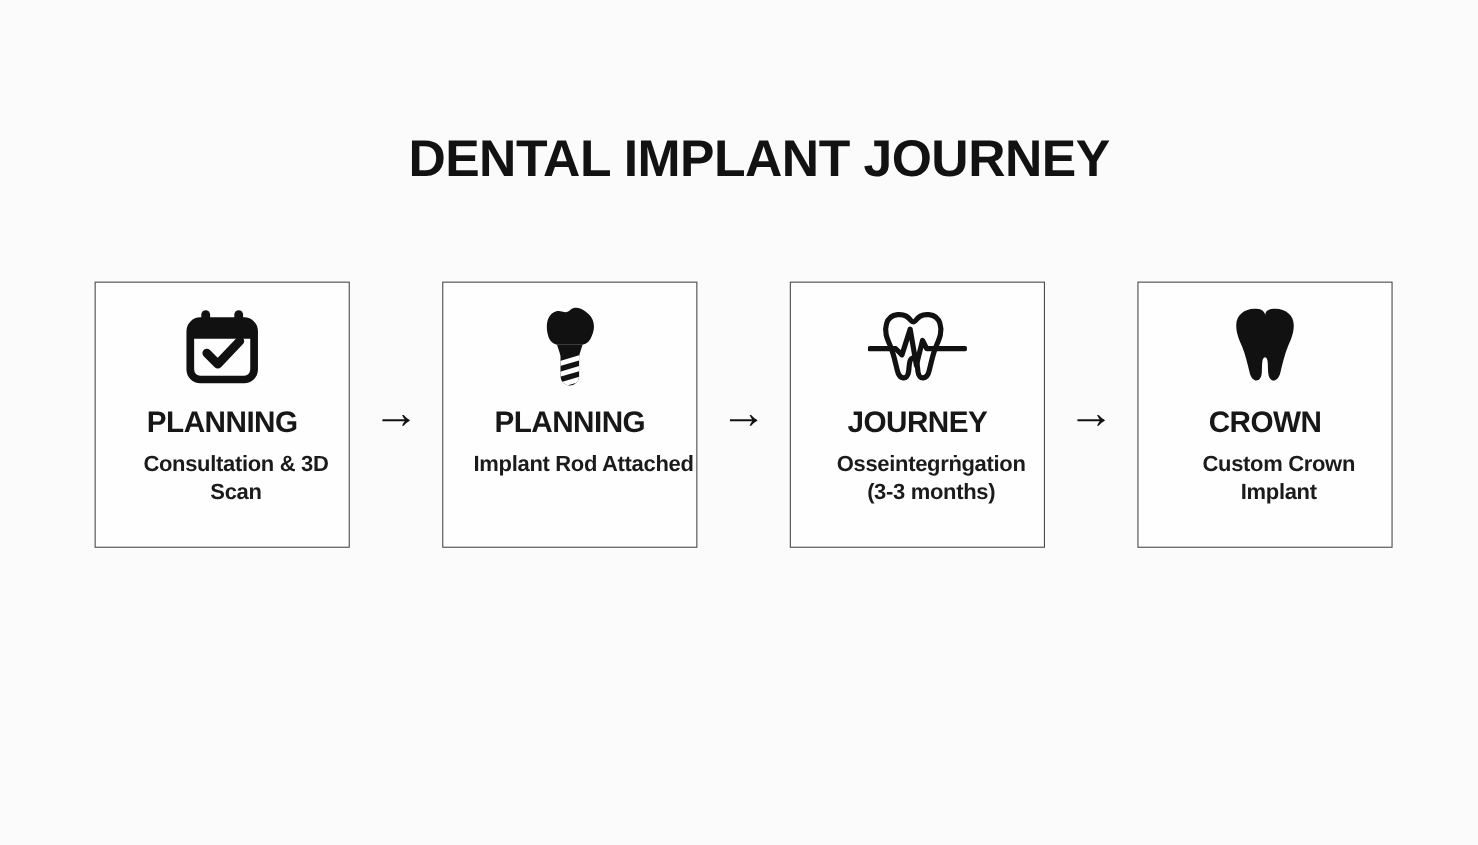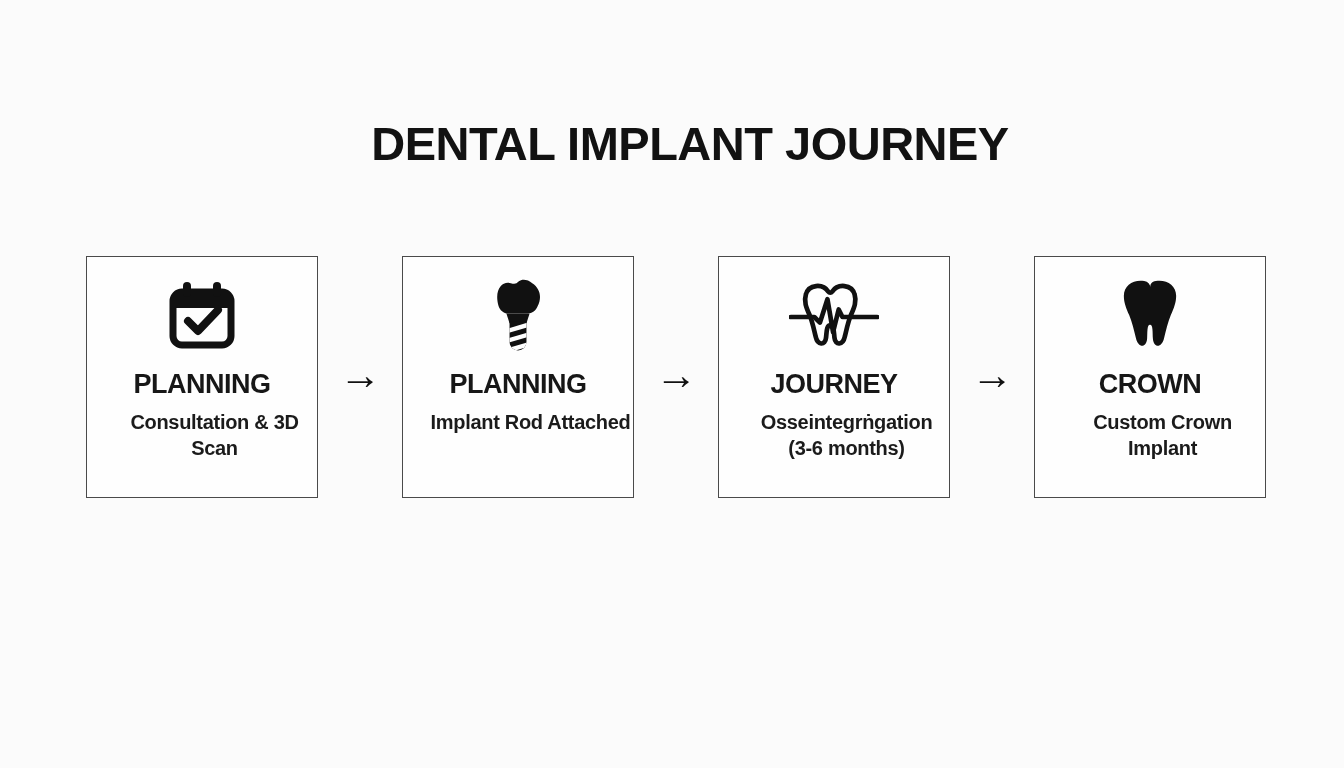--- a/index.html
+++ b/index.html
@@ -134,21 +134,21 @@
     <div class="step-box">
       <div class="icon-wrap">
         <svg width="90" height="74" viewBox="0 0 96 78" fill="none">
           <path d="M42 12 C36 3 21 4 18 15 C15.5 23 19 30 22 37 C25 44 26.5 52 28.5 60 C30.5 69 38.5 70 39.5 61 C40.2 55 40 48 44 48 C48 48 47.8 55 48.5 61 C49.5 70 57.5 69 59.5 60 C61.5 52 63 44 66 37 C69 30 72.5 23 70 15 C67 4 52 3 46 12 C45 13.4 43 13.4 42 12 Z" stroke="#111" stroke-width="5" stroke-linecap="round" stroke-linejoin="round"></path>
           <polyline points="2,39 27,39 33,45 41,20 47,55 53,31 57,39 94,39" stroke="#111" stroke-width="5" stroke-linecap="round" stroke-linejoin="round"></polyline>
         </svg>
       </div>
       <div class="step-heading">JOURNEY</div>
       <div class="step-subtitle">
         <div>Osseintegrṅgation</div>
-        <div>(3-6 months)</div>
+        <div>(3-3 months)</div>
       </div>
     </div>
 
     <div class="arrow">→</div>
 
     <div class="step-box">
       <div class="icon-wrap">
         <svg width="62" height="78" viewBox="0 0 64 80" fill="none">
           <path d="M33 11 C31 6 34 3.5 38 2.8 C49 1 59 7 59 18 C59 25.5 56.5 31 53.5 38 C50.5 45 48.5 54 46.5 62 C44.3 72 35.8 72.5 35 62.5 C34.5 56 35.3 48 32 48 C28.7 48 29.5 56 29 62.5 C28.2 72.5 19.7 72 17.5 62 C15.5 54 13.5 45 10.5 38 C7.5 31 5 25.5 5 18 C5 7 15 1 26 2.8 C30 3.5 32 6 32.6 9.5 Z" fill="#111"></path>
         </svg>

